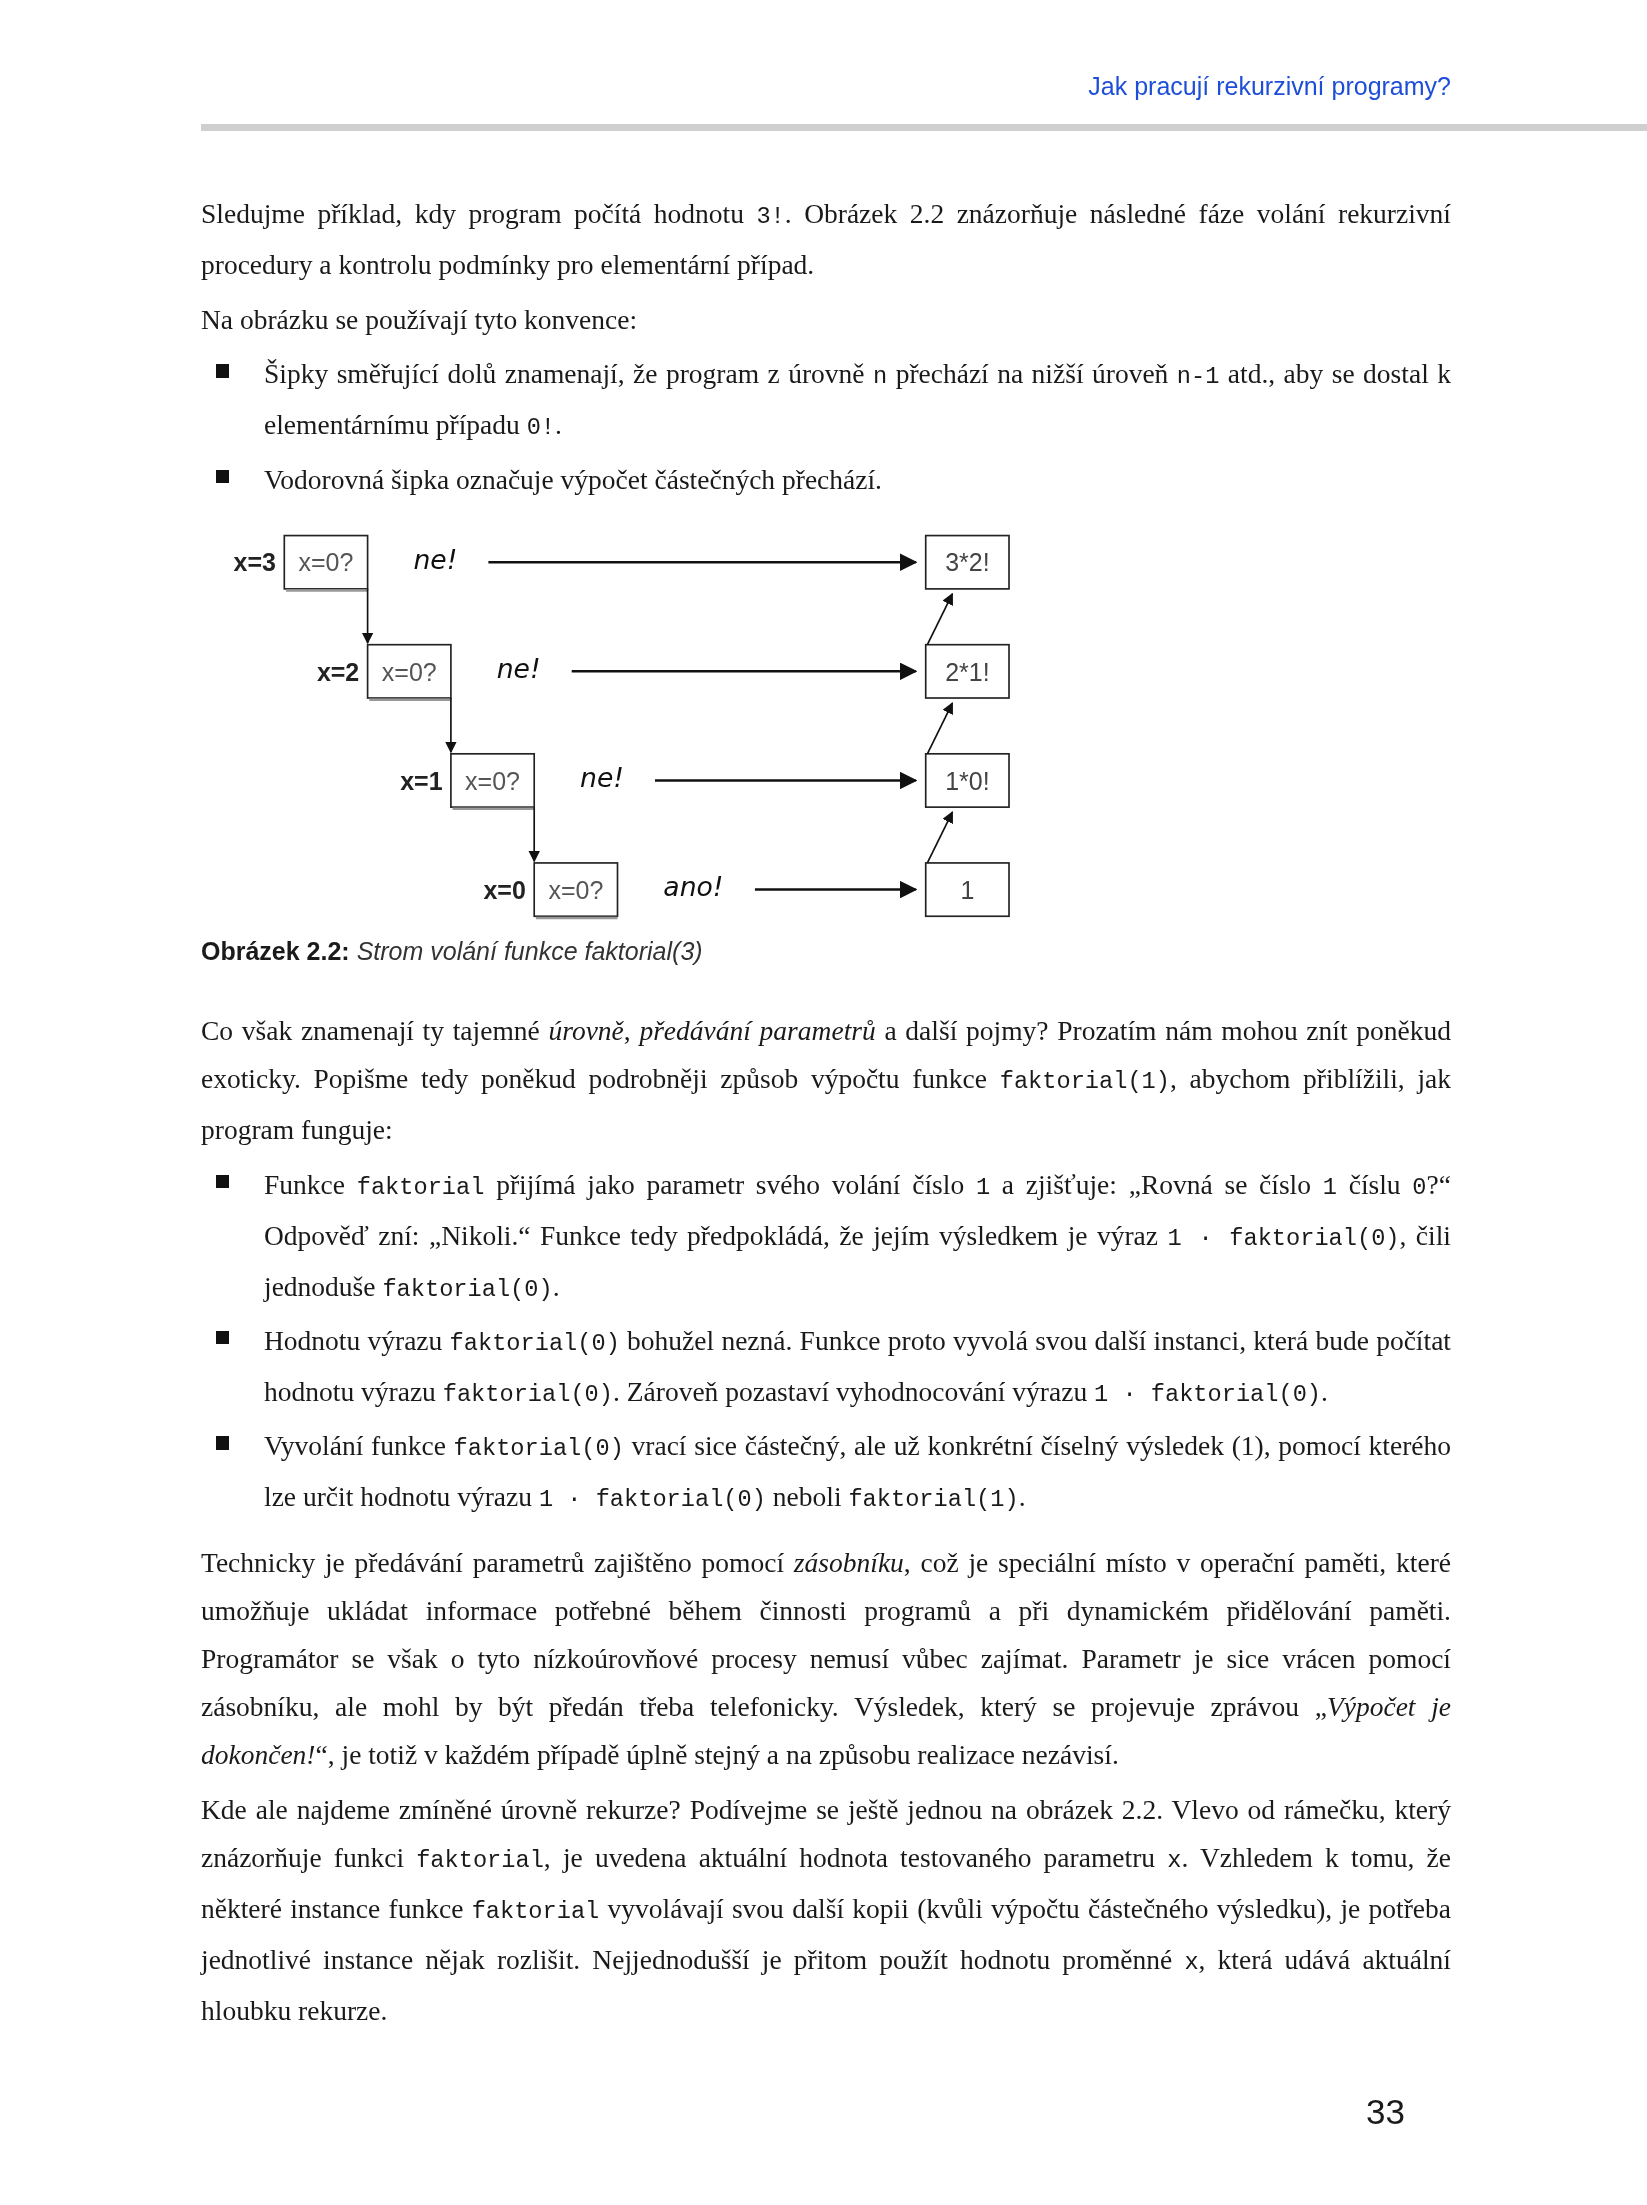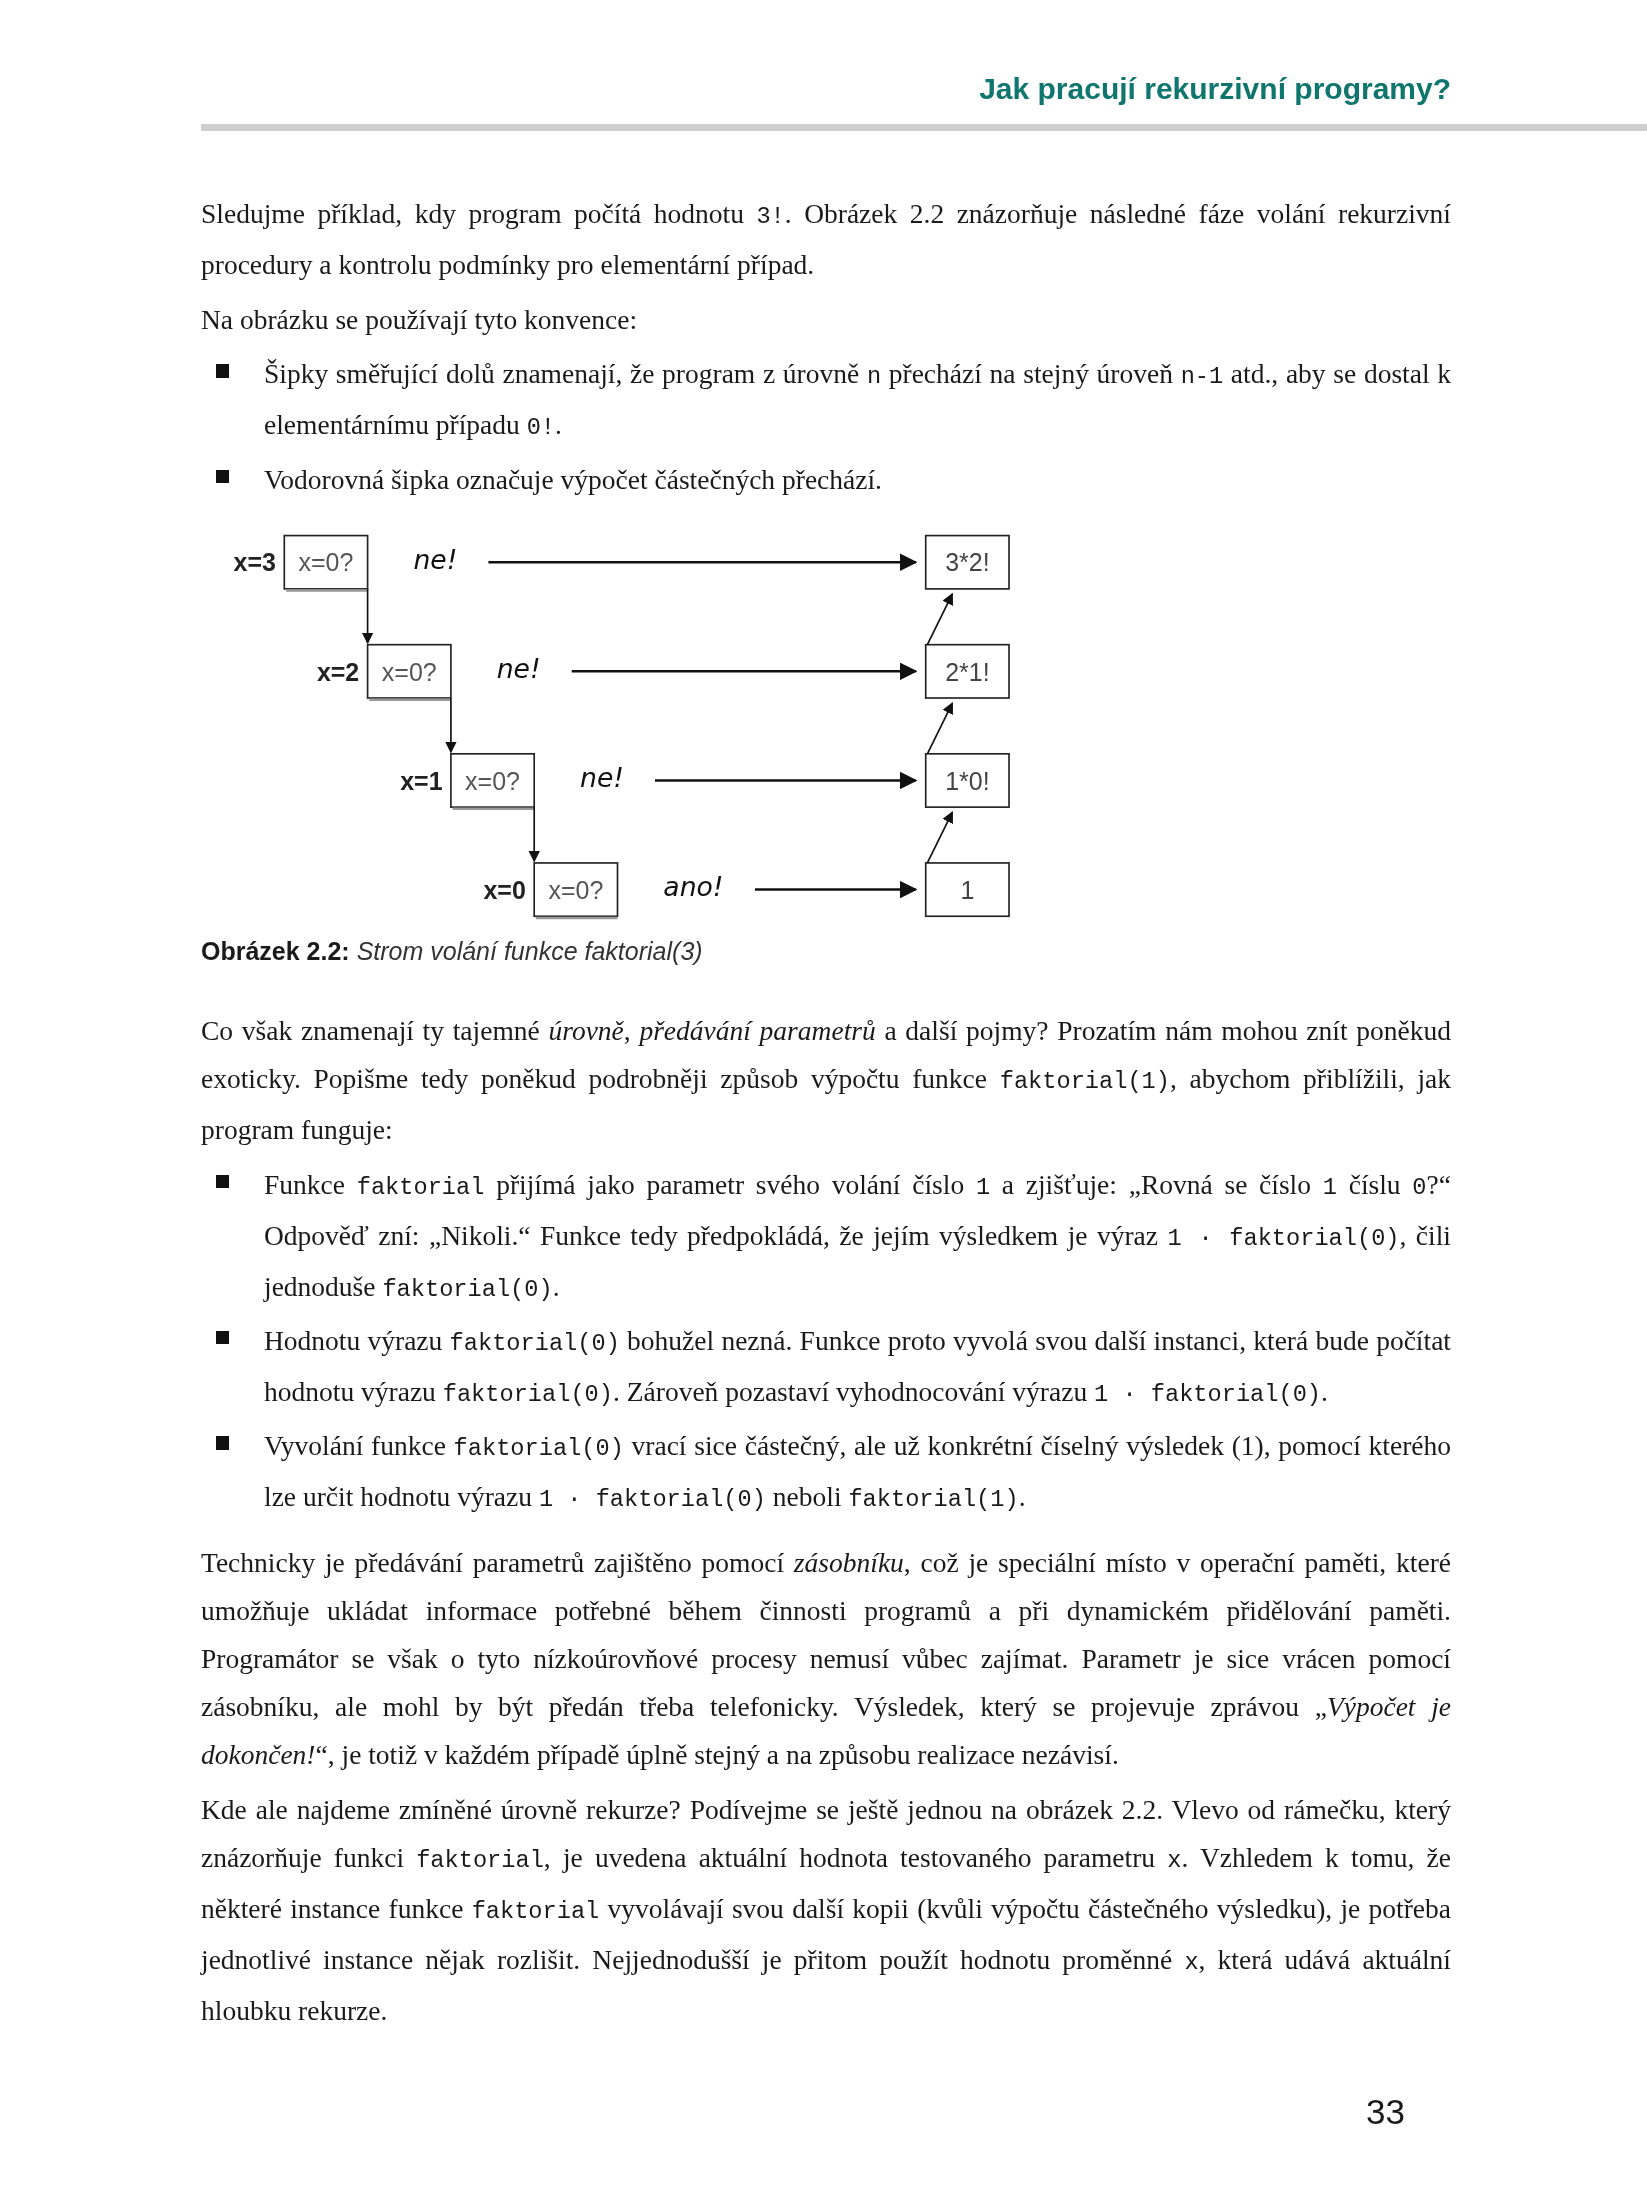--- a/index.html
+++ b/index.html
@@ -1,20 +1,20 @@
 <!DOCTYPE html>
 <html style="font-size:13.3px"><head>
 <meta charset="utf-8">
 <style>
   html, body { margin:0; padding:0; background:#fff; }
   body { width:1648px; height:2205px; position:relative; overflow:hidden; color:#1a1a1a; }
   .serif { font-family: "Liberation Serif", "DejaVu Serif", serif; }
   .sans { font-family: "Liberation Sans", "DejaVu Sans", sans-serif; }
   code, .mono { font-family: "Liberation Mono", "DejaVu Sans Mono", monospace; font-size:0.86em; }
-  #running-head { position:absolute; right:197px; top:72px; font-size:30px; color:#0f766e; font-weight:700; }
+  #running-head { position:absolute; right:197px; top:72px; font-size:25px; color:#1d4ed8; font-weight:400; }
   #rule { position:absolute; left:201px; right:0; top:124px; height:6.7px; background:#cfcfcf; }
   .block { position:absolute; left:201px; width:1250px; font-size:27.5px; line-height:48px; text-align:justify; }
   .block p { margin:0 0 6.7px 0; }
   ul.sq { list-style:none; margin:0; padding:0; }
   ul.sq li { position:relative; padding-left:63px; margin-bottom:3.3px; }
   ul.sq li::before { content:""; position:absolute; left:15px; top:14px; width:13.3px; height:13.3px; background:#111; }
   #figure { position:absolute; left:201px; top:523px; width:833px; height:400px; }
   #caption { position:absolute; left:201px; top:937px; font-size:25px; }
   #caption b { font-weight:bold;text-align:right; }
   #caption span.t { font-weight:300; color:#333;font-style:italic; }
@@ -26,21 +26,21 @@
 <div id="running-head" class="sans">Jak pracují rekurzivní programy?</div>
 <div id="rule"></div>
 
 <div class="block" style="top:190px;">
   <p>
     <span>Sledujme příklad, kdy program počítá hodnotu </span><code>3!</code><span>. Obrázek 2.2 znázorňuje následné fáze volání rekurzivní procedury a kontrolu podmínky pro elementární případ.</span>
   </p>
   <p>Na obrázku se používají tyto konvence:</p>
   <ul class="sq">
     <li>
-      <span>Šipky směřující dolů znamenají, že program z úrovně </span><code>n</code><span> přechází na stejný úroveň </span><code>n-1</code><span> atd., aby se dostal k elementárnímu případu </span><code>0!</code><span>.</span>
+      <span>Šipky směřující dolů znamenají, že program z úrovně </span><code>n</code><span> přechází na nižší úroveň </span><code>n-1</code><span> atd., aby se dostal k elementárnímu případu </span><code>0!</code><span>.</span>
     </li>
     <li><span>Vodorovná šipka označuje výpočet částečných přechází.</span></li>
   </ul>
 </div>
 
 <svg id="figure" viewBox="0 0 1000 480">
   <defs>
     <marker id="ah" viewBox="0 0 10 10" refX="9" refY="5" markerWidth="7" markerHeight="7" orient="auto">
       <path d="M0,0 L10,5 L0,10 z" fill="#111"></path>
     </marker>

